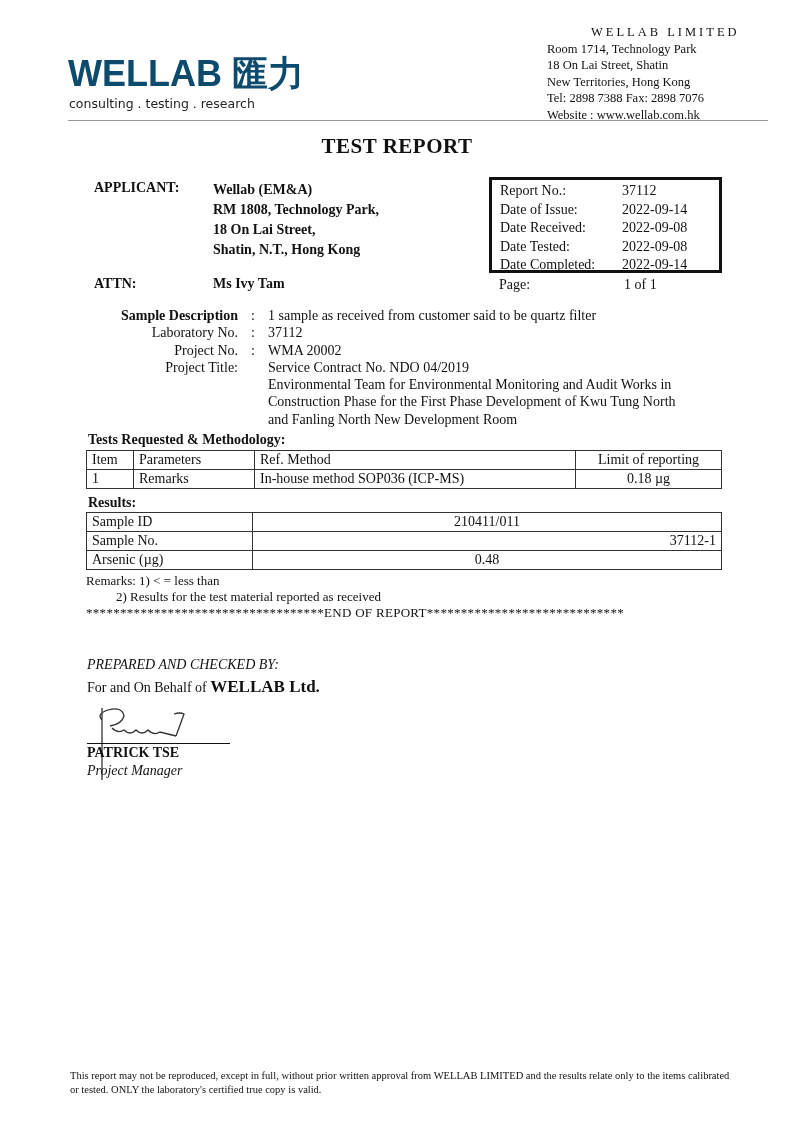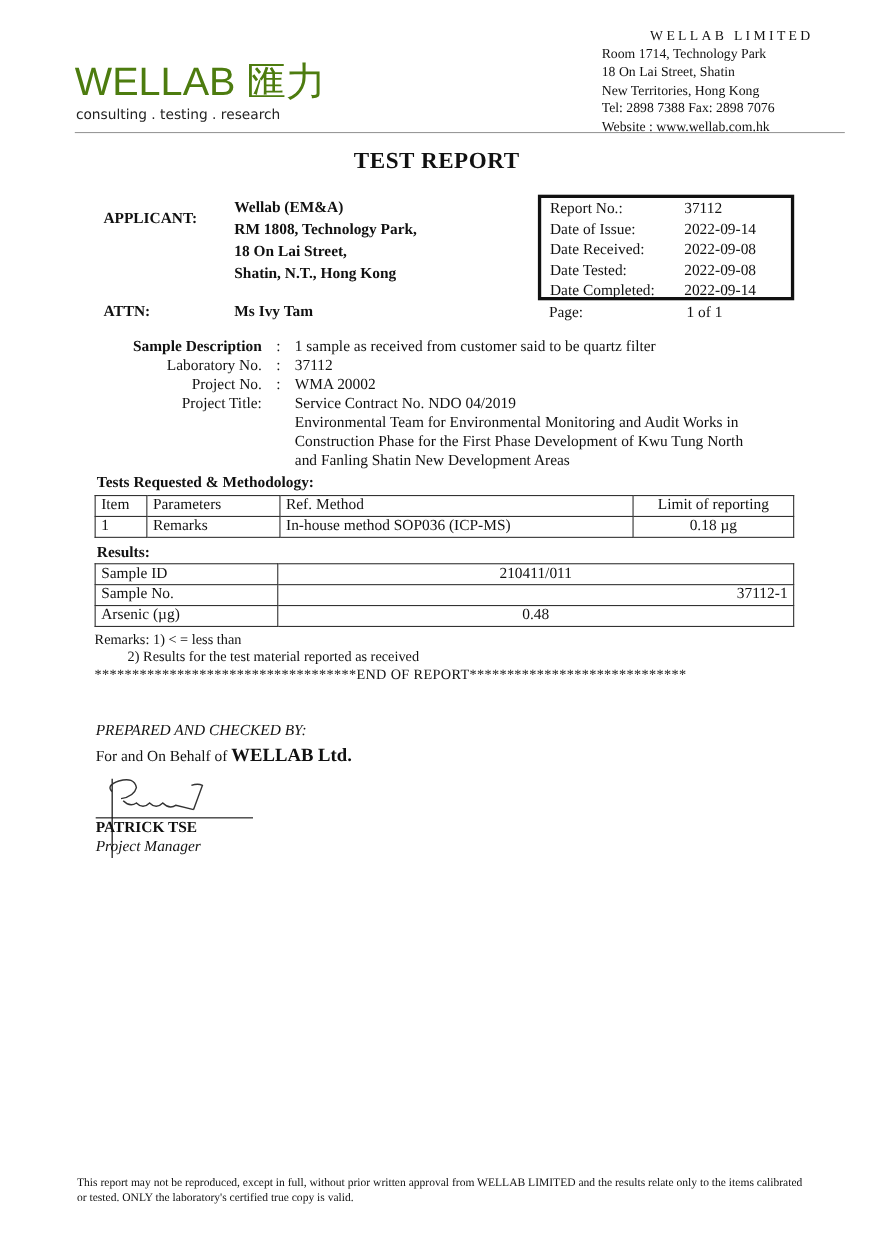--- a/index.html
+++ b/index.html
@@ -1,25 +1,25 @@
 <!DOCTYPE html>
 <html><head>
 <meta charset="utf-8">
 <style>
   html, body { margin: 0; padding: 0; background: #fff; }
   body { width: 794px; height: 1123px; position: relative; overflow: hidden; font-family: "Liberation Serif", serif; color: #111; }
   .abs { position: absolute; }
-  .logo-main { left: 68px; top: 56px; font-family: "Liberation Sans", sans-serif; font-size: 36px; font-weight: normal; color: #4d7c0f; letter-spacing: 0px; line-height: 36px; }
+  .logo-main { left: 68px; top: 56px; font-family: "Liberation Sans", sans-serif; font-size: 36px; font-weight: bold; color: #0c4a6e; letter-spacing: 0px; line-height: 36px; }
   .logo-sub { left: 69px; top: 96px; font-family: "DejaVu Sans", sans-serif; font-size: 12.5px; color: #222; }
   .company { left: 547px; top: 24px; font-size: 12.5px; line-height: 16.5px; }
   .company .name { letter-spacing: 3px; margin-left: 44px; }
   .hdr-line { left: 68px; top: 120px; width: 700px; border-top: 1px solid #999; }
   .title { left: 0; width: 794px; top: 134px; text-align: center; font-size: 21px; font-weight: bold; letter-spacing: 0.5px; }
   .label-b { font-weight: bold; font-size: 14px; }
-  .applicant-label { left: 94px; top: 180px; margin-top: 12px; }
+  .applicant-label { left: 94px; top: 180px; }
   .applicant-lines { left: 213px; top: 180px; font-weight: bold; font-size: 14px; line-height: 20px; }
   .attn-label { left: 94px; top: 276px; }
   .attn-val { left: 213px; top: 276px; }
   .infobox { left: 489px; top: 177px; width: 233px; height: 96px; border: 3px solid #111; box-sizing: border-box; padding: 2px 0 0 8px; font-size: 14px; line-height: 18.6px; }
   .inforow { display: flex; }
   .inforow .k { width: 122px; }
   .page-row { left: 499px; top: 277px; font-size: 14px; display: flex; }
   .page-row .k { width: 125px; }
   .desc { left: 100px; top: 307px; font-size: 14px; line-height: 17.3px; }
   .desc .row { display: flex; align-items: center; }
@@ -125,21 +125,21 @@
       <span class="v">Environmental Team for Environmental Monitoring and Audit Works in</span>
     </div>
   <div class="row">
       <span class="k"></span>
       <span class="c"></span>
       <span class="v">Construction Phase for the First Phase Development of Kwu Tung North</span>
     </div>
   <div class="row">
       <span class="k"></span>
       <span class="c"></span>
-      <span class="v">and Fanling Shatin New Development Areas</span>
+      <span class="v">and Fanling North New Development Room</span>
     </div>
 </div>
 
 <div class="abs sec-h" style="top:432px;">Tests Requested &amp; Methodology:</div>
 <table class="abs tests">
   <tbody>
       <tr>
     <td style="width:36px">Item</td>
     <td style="width:110px">Parameters</td>
     <td style="width:310px">Ref. Method</td>

